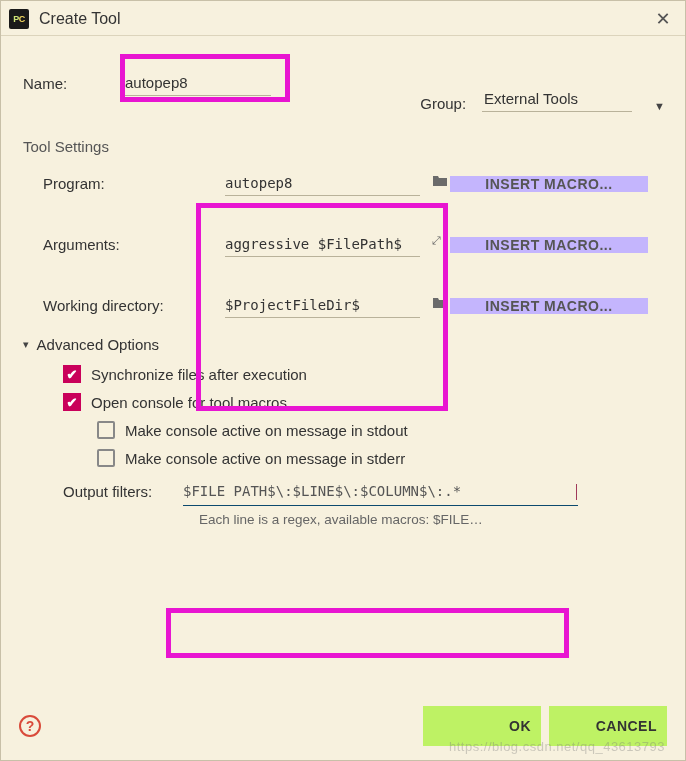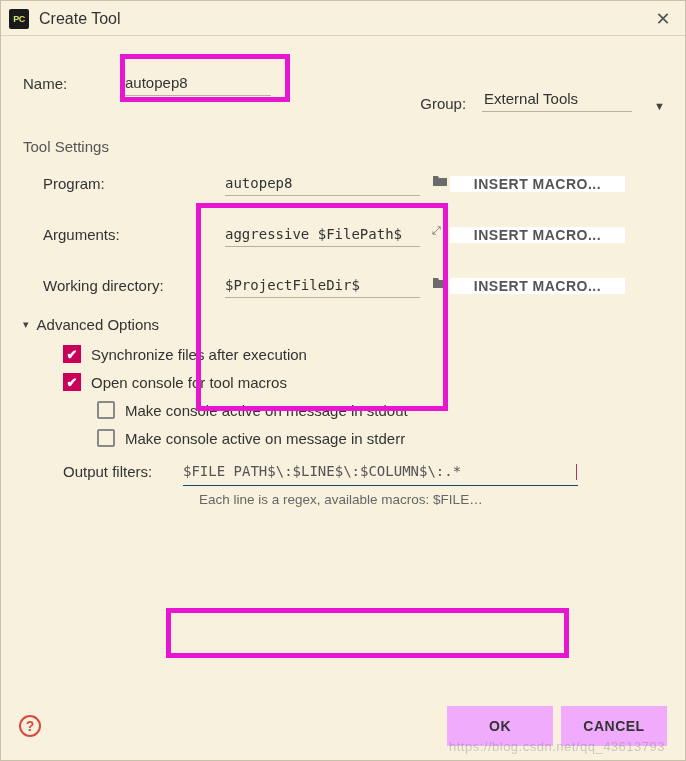--- a/index.html
+++ b/index.html
@@ -61,21 +61,21 @@
   .group-wrap { display:flex; align-items:flex-end; margin-left: auto; }
   .group-wrap .glabel { margin-right: 16px; }
   .caret-down { color:#444; font-size: 11px; margin-left: 22px; }
   .desc-row { display:flex; align-items:flex-end; margin-top: 12px; }
   .desc-row .lbl { width: 115px; }
   .desc-line { flex:1; border-bottom: 1px solid #b9b29a; height: 20px; }
   .section-h { color:#555; margin: 26px 0 16px 0; }
   .settings-grid {
     display: grid;
     grid-template-columns: 182px 225px 200px;
-    row-gap: 26px;
+    row-gap: 36px;
     align-items: center;
     padding-left: 20px;
   }
   .settings-grid .slabel { color:#333; }
   .in-wrap { position: relative; display:flex; align-items:center; }
   .in-wrap input {
     width: 195px;
     border: none;
     border-bottom: 1px solid #b9b29a;
     background: transparent;
@@ -83,29 +83,29 @@
     font-size: 14px;
     padding: 4px 0;
     color:#333;
   }
   .in-icon {
     position: absolute; right: 2px; top: 2px;
     width: 16px; height: 14px;
     color:#666;
   }
   .btn {
-    background: #ffffff;
+    background: #c4b5fd;
     border: none;
     padding: 0 10px;
     font-size: 14px;
     font-weight: bold;
     color: #555;
     letter-spacing: 0.5px;
     cursor:pointer;
-    width: 175px;
+    width: 198px;
     text-align: center;
   }
   .adv-row { display:flex; align-items:center; margin: 18px 0 12px 0; cursor:pointer; }
   .adv-row .chev { font-size: 11px; color:#444; margin-right: 8px; }
   .opt-list { padding-left: 40px; }
   .opt { display:flex; align-items:center; margin: 10px 0; }
   .opt.sub { padding-left: 34px; }
   .chk {
     width: 18px; height: 18px;
     border: 2px solid #c9005a;
@@ -159,30 +159,31 @@
     width: 22px; height:22px;
     border: 2px solid #d94a3a;
     border-radius: 50%;
     color:#d94a3a;
     font-weight:bold;
     display:flex;align-items:center;justify-content:center;
     font-size: 14px;
   }
   .footer .spacer { flex:1; }
   .fbtn {
-    background: #f0abfc;
+    background: #bef264;
     border: none;
     padding: 12px 10px;
     font-size: 14px;
     font-weight: bold;
     color:#333;
     letter-spacing: 0.5px;
-    width: 106px;
+    width: 118px;
     margin-left: 8px;
     cursor:pointer;
+    text-align:right;
   }
   .hl {
     position:absolute;
     border: 5px solid #e815d1;
     pointer-events:none;
   }
   .hl1 { left:119px; top:53px; width:170px; height:48px; }
   .hl2 { left:195px; top:202px; width:252px; height:208px; }
   .hl3 { left:165px; top:607px; width:403px; height:50px; }
   .watermark {

